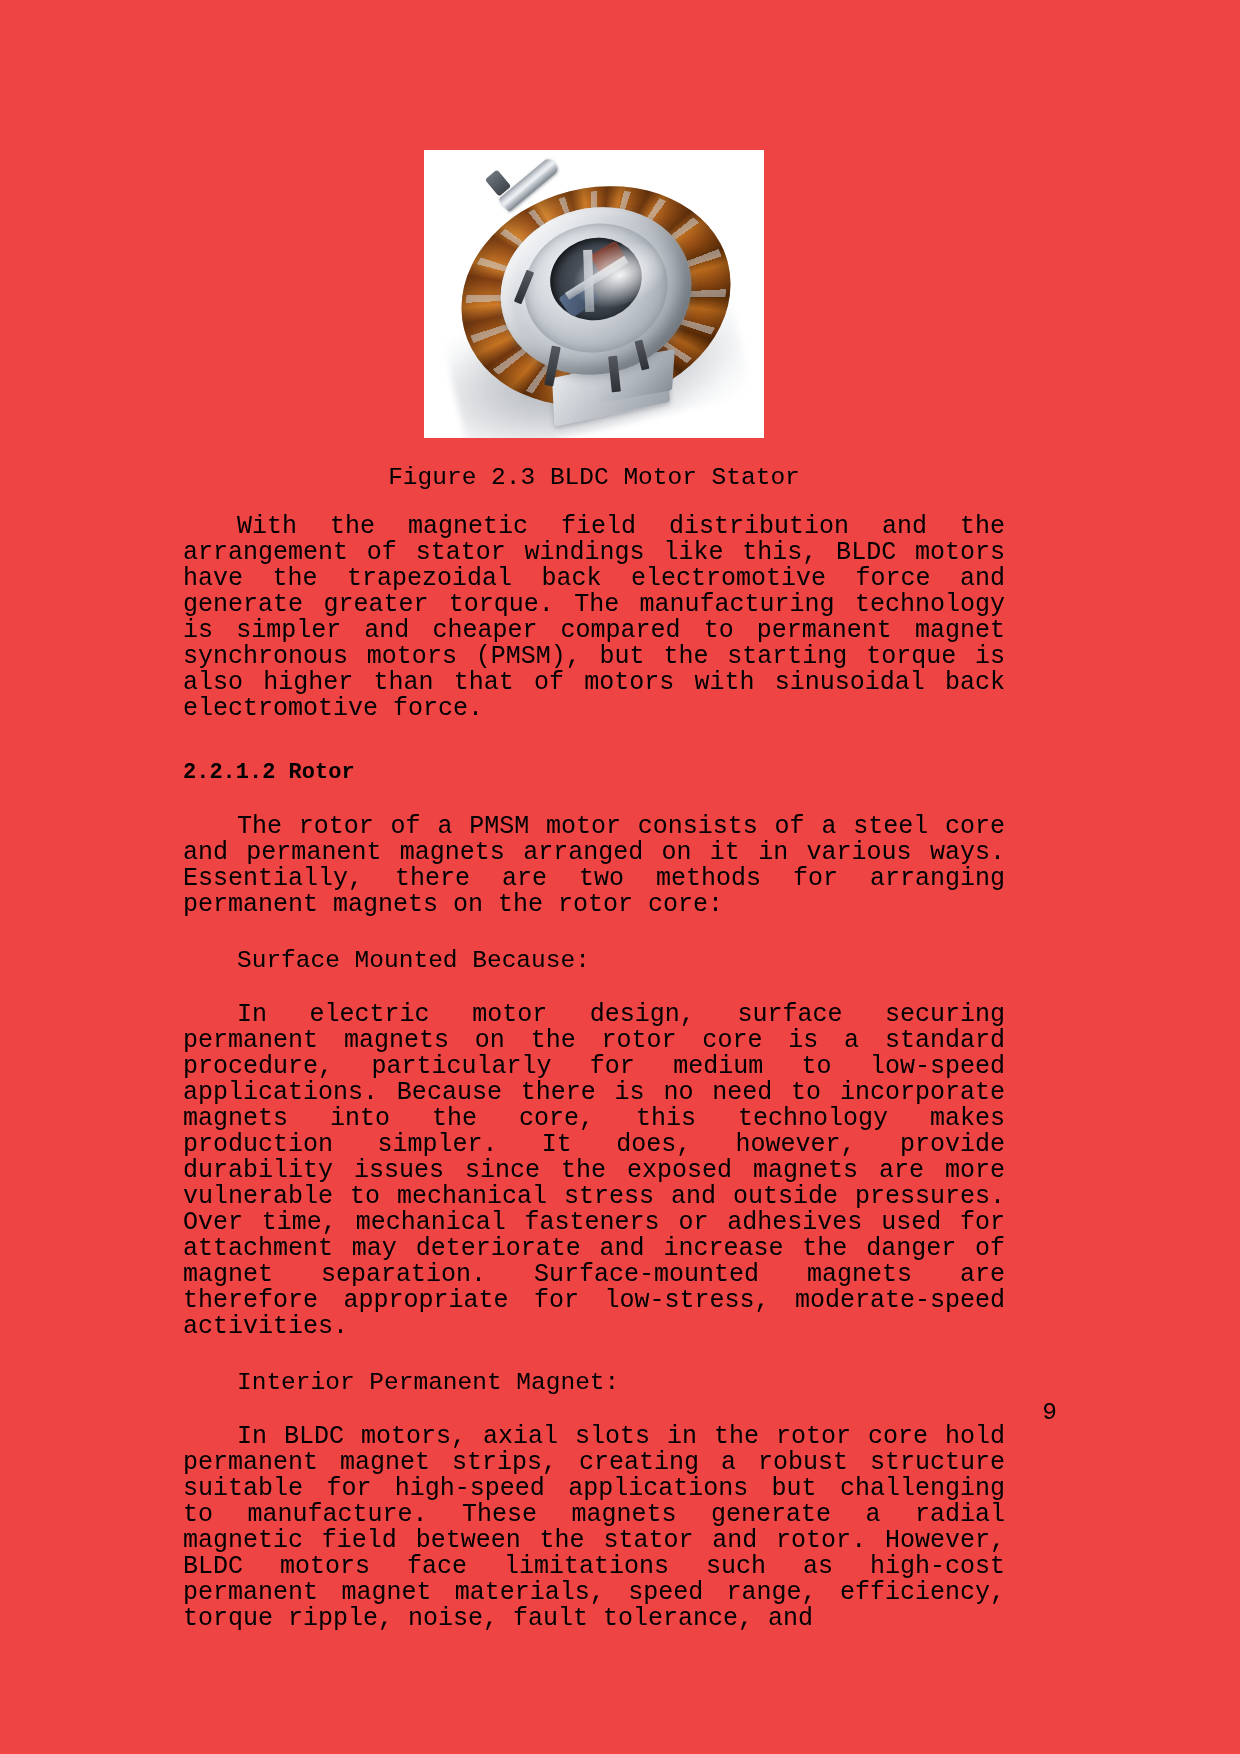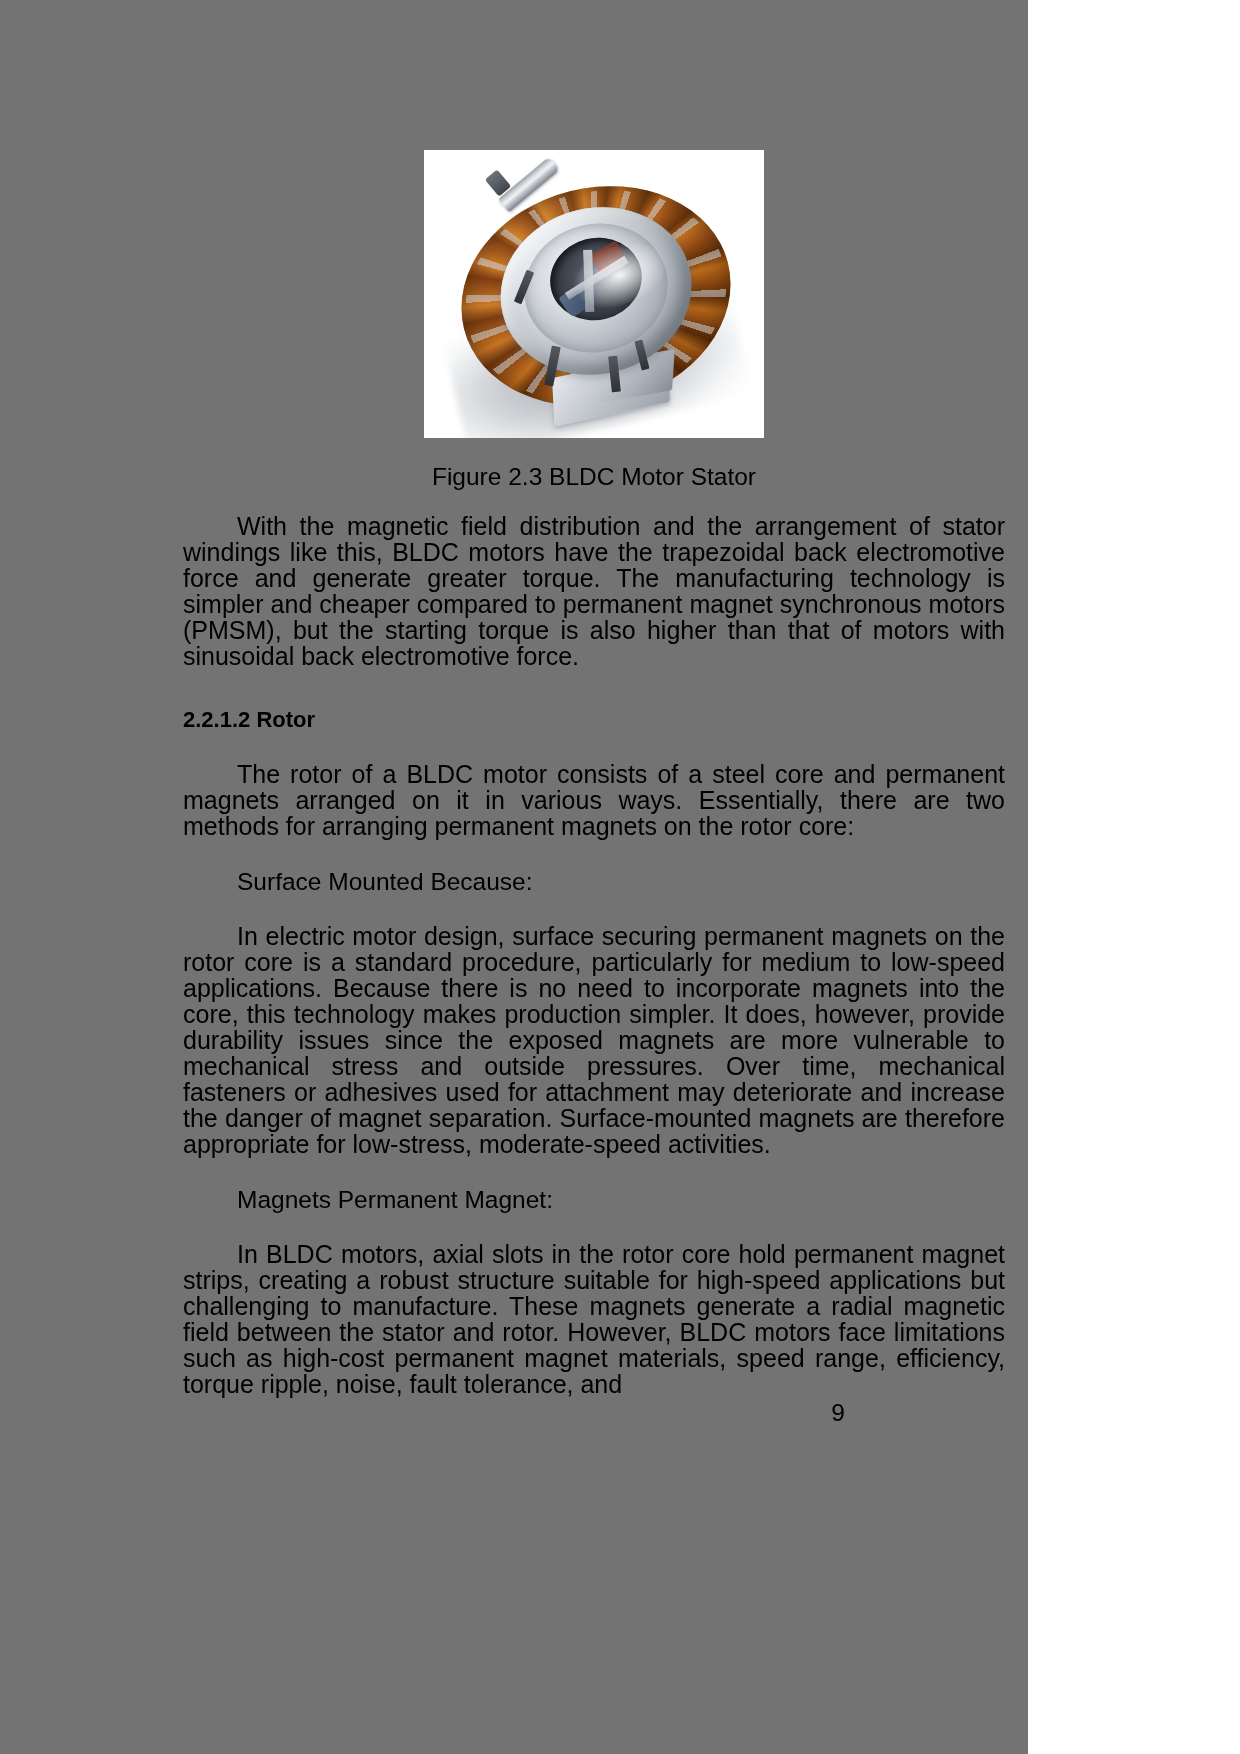--- a/index.html
+++ b/index.html
@@ -2,25 +2,25 @@
 <html><head>
 <meta charset="utf-8">
 <style>
   html, body {
     margin: 0;
     padding: 0;
     background: #ffffff;
   }
   .page {
     position: relative;
-    width: 1028px;
+    width: 1240px;
     height: 1754px;
-    background: #737373;
+    background: #ef4444;
     box-sizing: border-box;
-    font-family: Liberation Sans, sans-serif;
+    font-family: Liberation Mono, monospace;
     color: #000000;
     overflow: hidden;
   }
   .content {
     position: absolute;
     left: 183px;
     top: 0;
     width: 822px;
   }
 
@@ -319,26 +319,26 @@
           <div class="specular"></div>
         </div>
       </div>
       <figcaption class="figure-caption">Figure 2.3 BLDC Motor Stator</figcaption>
     </figure>
 
     <p class="body first">With the magnetic field distribution and the arrangement of stator windings like this, BLDC motors have the trapezoidal back electromotive force and generate greater torque. The manufacturing technology is simpler and cheaper compared to permanent magnet synchronous motors (PMSM), but the starting torque is also higher than that of motors with sinusoidal back electromotive force.</p>
 
     <h3 class="heading">2.2.1.2 Rotor</h3>
 
-    <p class="body gap">The rotor of a BLDC motor consists of a steel core and permanent magnets arranged on it in various ways. Essentially, there are two methods for arranging permanent magnets on the rotor core:</p>
+    <p class="body gap">The rotor of a PMSM motor consists of a steel core and permanent magnets arranged on it in various ways. Essentially, there are two methods for arranging permanent magnets on the rotor core:</p>
 
     <p class="label-line">Surface Mounted Because:</p>
 
     <p class="body gap">In electric motor design, surface securing permanent magnets on the rotor core is a standard procedure, particularly for medium to low-speed applications. Because there is no need to incorporate magnets into the core, this technology makes production simpler. It does, however, provide durability issues since the exposed magnets are more vulnerable to mechanical stress and outside pressures. Over time, mechanical fasteners or adhesives used for attachment may deteriorate and increase the danger of magnet separation. Surface-mounted magnets are therefore appropriate for low-stress, moderate-speed activities.</p>
 
-    <p class="label-line">Magnets Permanent Magnet:</p>
+    <p class="label-line">Interior Permanent Magnet:</p>
 
     <p class="body gap">In BLDC motors, axial slots in the rotor core hold permanent magnet strips, creating a robust structure suitable for high-speed applications but challenging to manufacture. These magnets generate a radial magnetic field between the stator and rotor. However, BLDC motors face limitations such as high-cost permanent magnet materials, speed range, efficiency, torque ripple, noise, fault tolerance, and</p>
 
   </div>
 
   <div class="page-number">9</div>
 </div>
 
 </body></html>

